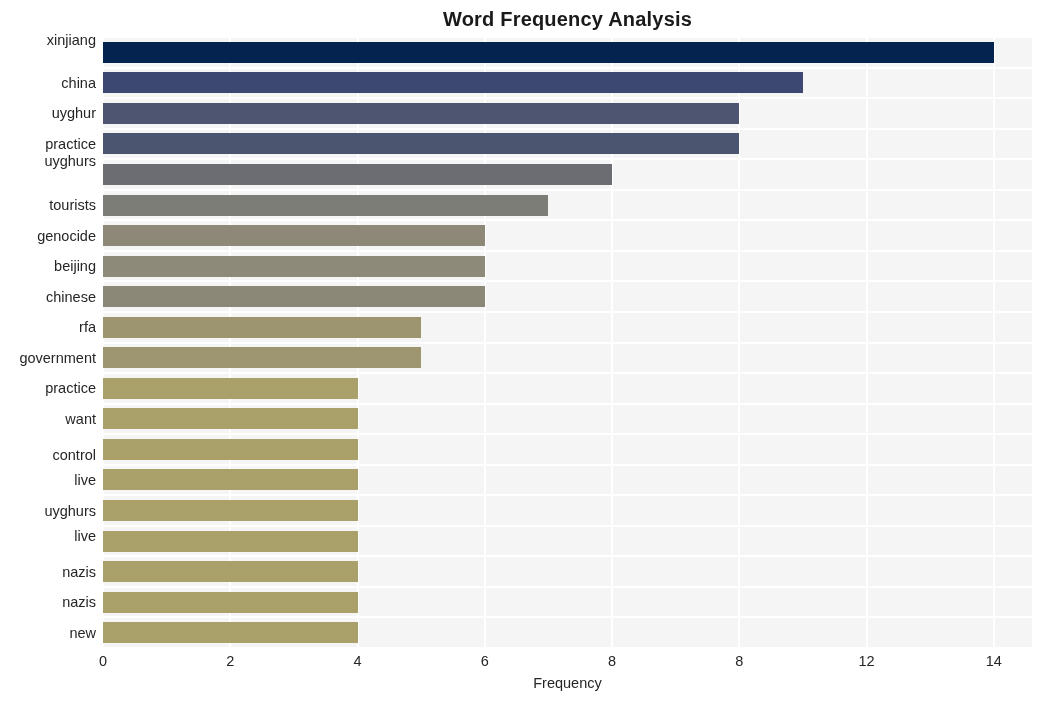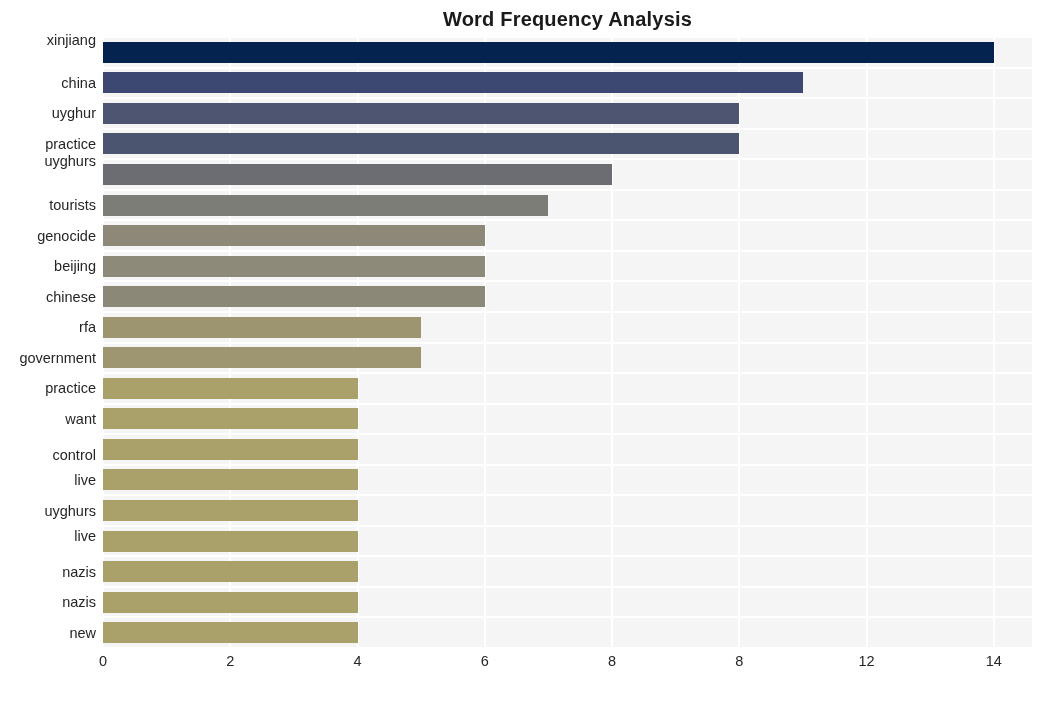--- a/index.html
+++ b/index.html
@@ -193,14 +193,15 @@
       <div class="xtick-item" style="left: 0px;">0</div>
       <div class="xtick-item" style="left: 127.26px;">2</div>
       <div class="xtick-item" style="left: 254.521px;">4</div>
       <div class="xtick-item" style="left: 381.781px;">6</div>
       <div class="xtick-item" style="left: 509.041px;">8</div>
       <div class="xtick-item" style="left: 636.301px;">8</div>
       <div class="xtick-item" style="left: 763.562px;">12</div>
       <div class="xtick-item" style="left: 890.822px; text-align: right;">14</div>
     </div>
 
+  <div id="x-axis-label">Frequency</div>
 
 </div>
 
 </body></html>

